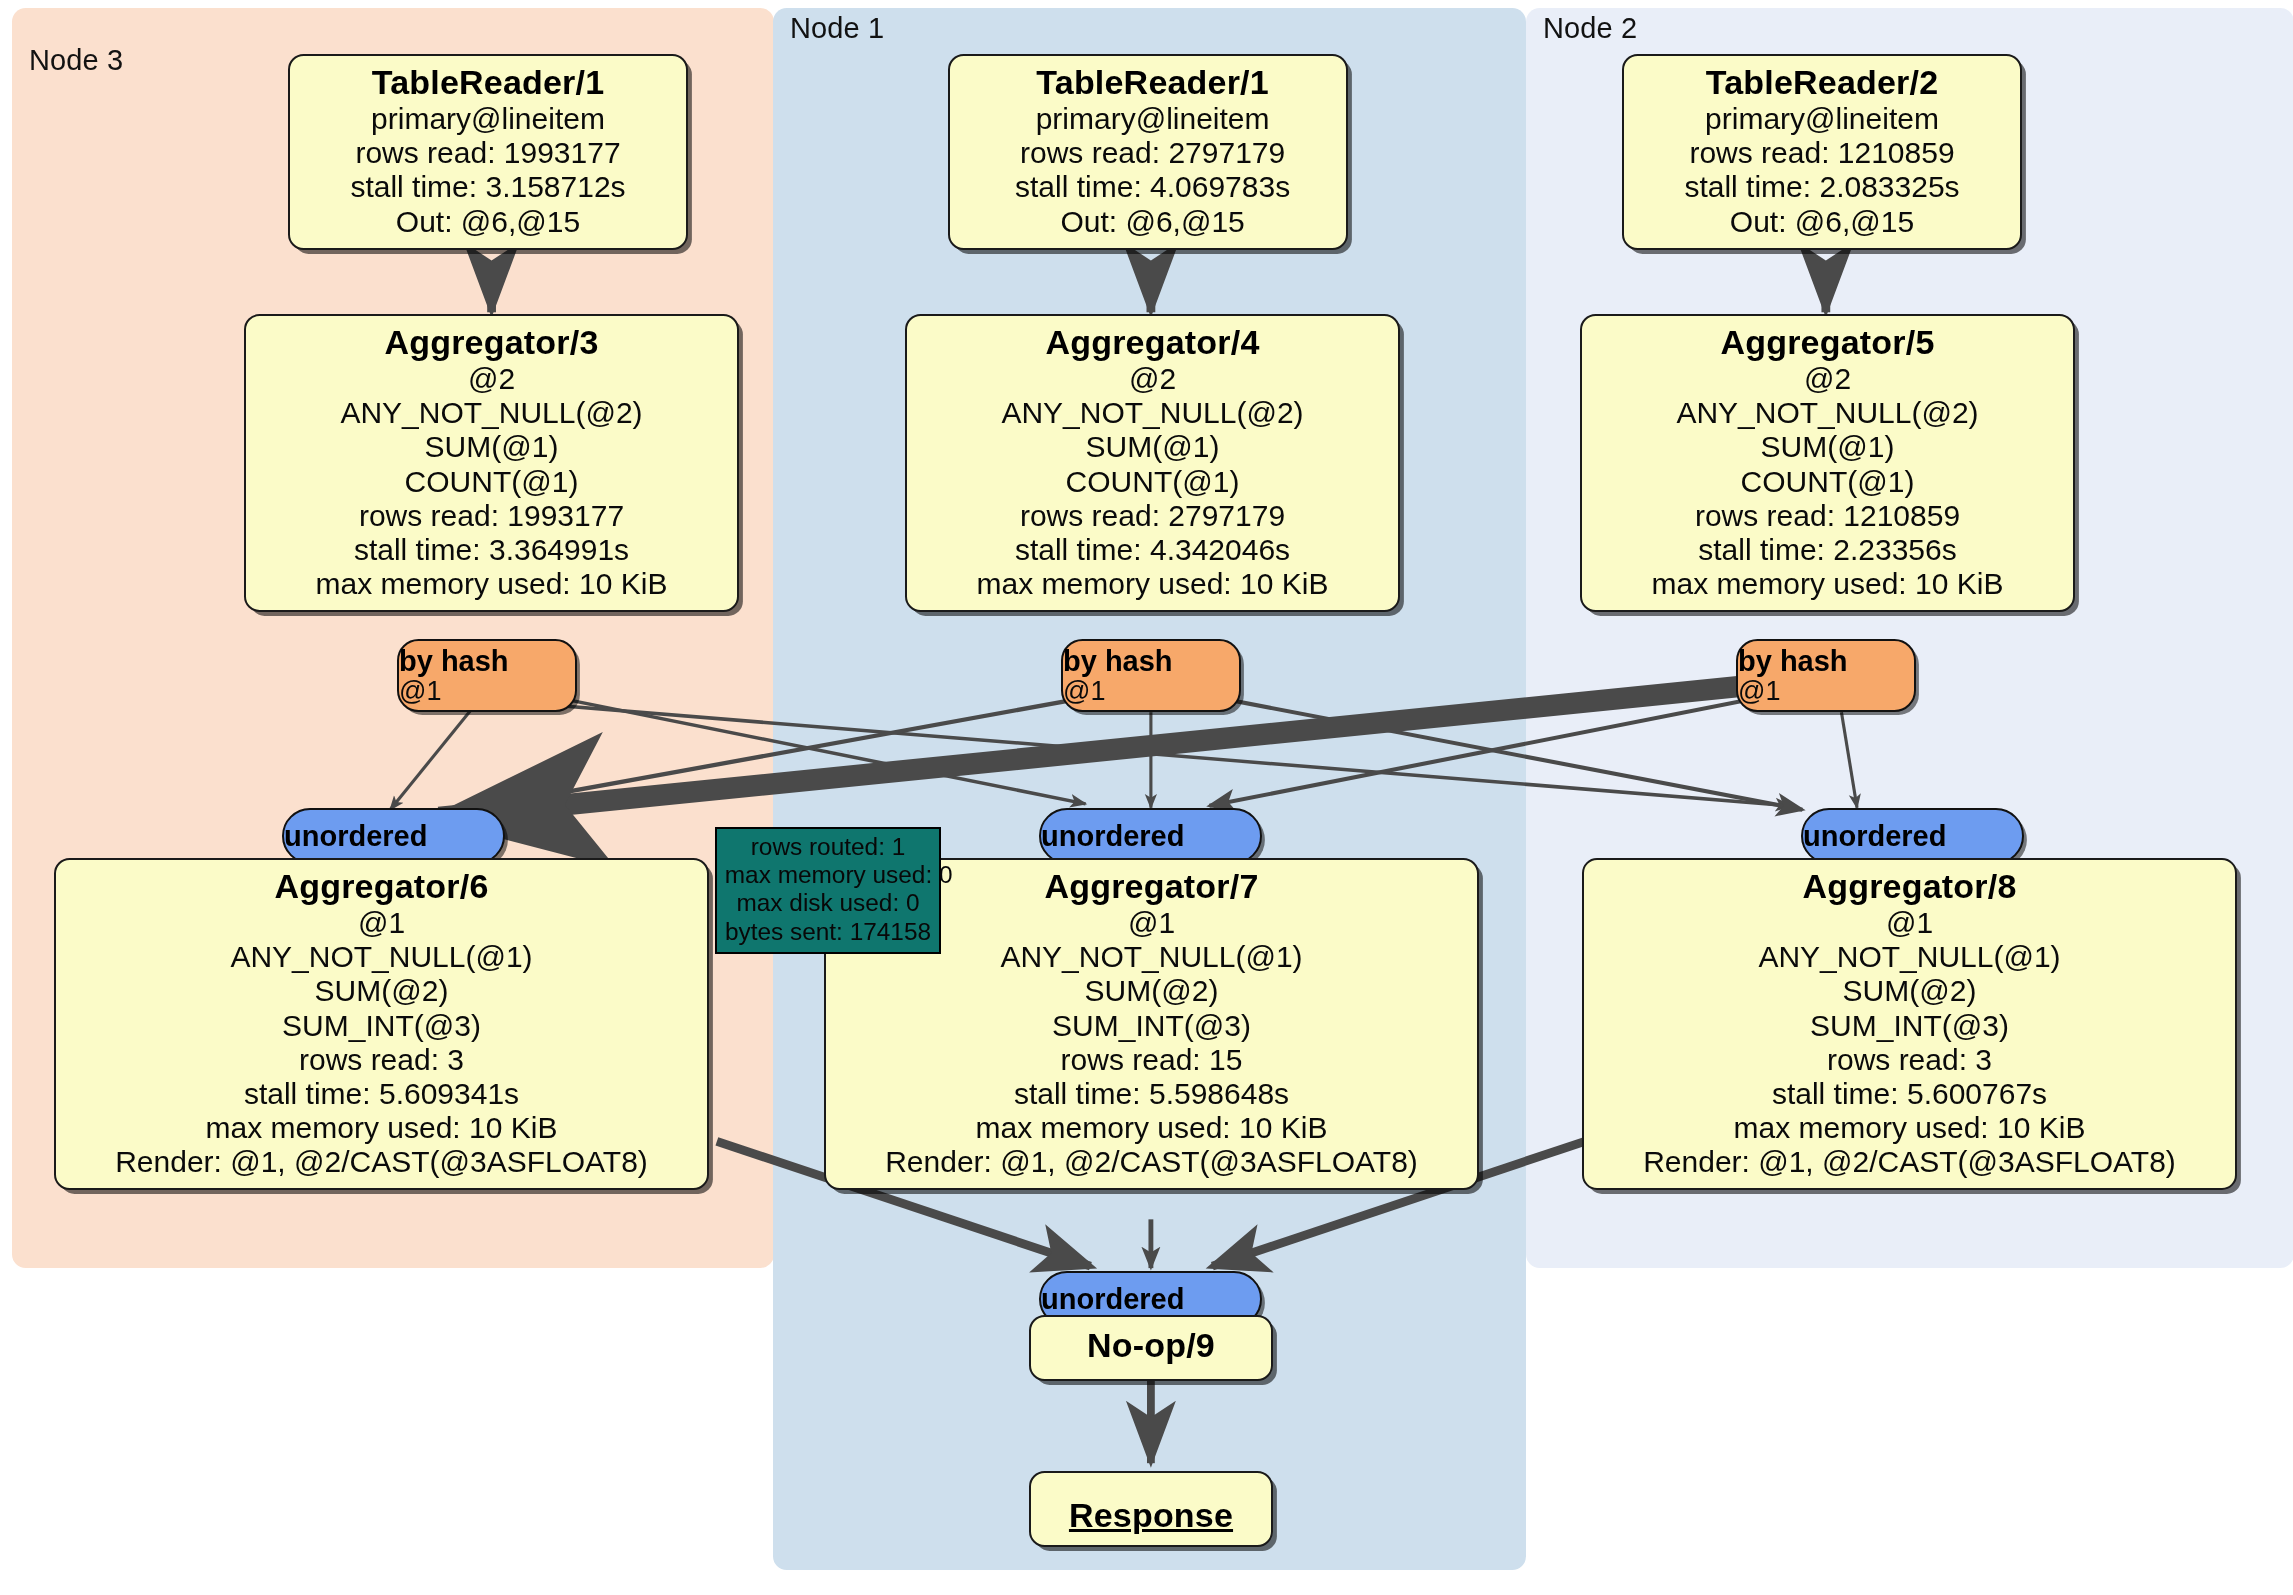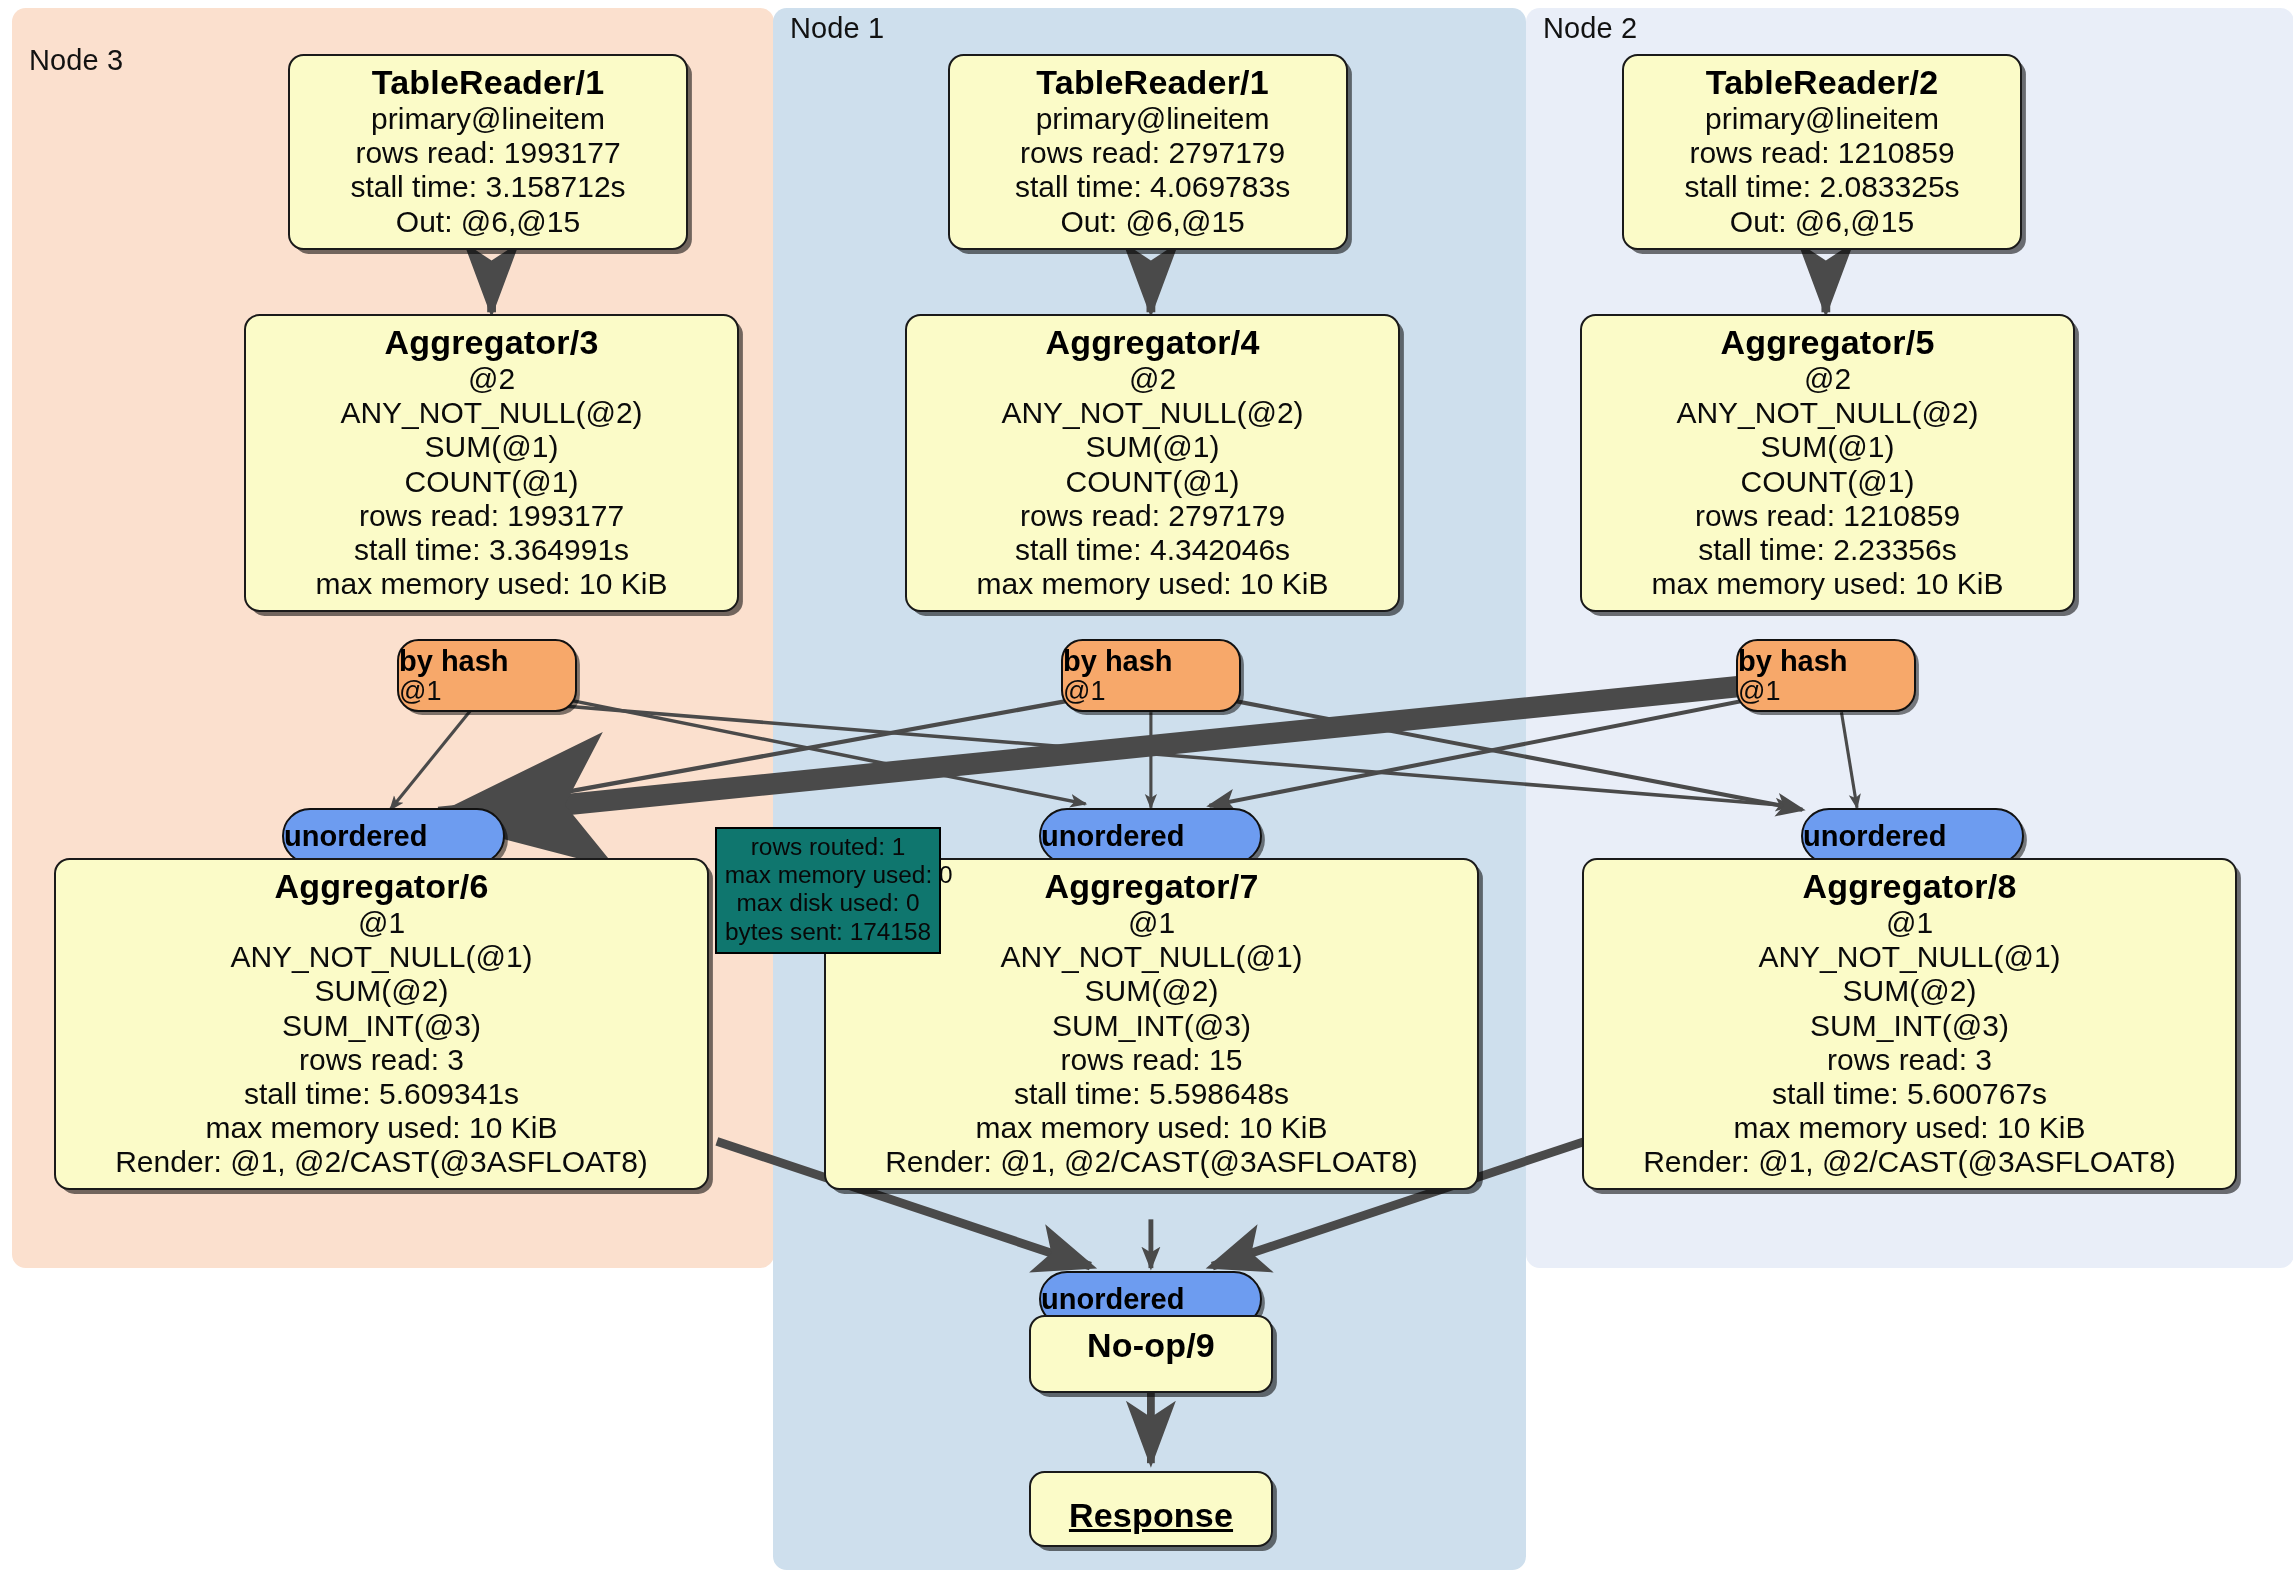--- a/index.html
+++ b/index.html
@@ -205,21 +205,21 @@
     <div class="line">Render: @1, @2/CAST(@3ASFLOAT8)</div>
   </div>
 
   <div class="tipbox" style="left:715px;top:827px;width:226px;">
     <div class="line">rows routed: 1</div>
     <div class="line">max memory used: 0</div>
     <div class="line">max disk used: 0</div>
     <div class="line">bytes sent: 174158</div>
   </div>
 
-  <div class="opbox" style="left:1029px;top:1315px;width:244px;padding-top:7.8px;padding-bottom:26px;">
+  <div class="opbox" style="left:1029px;top:1315px;width:244px;padding-top:7.8px;padding-bottom:14px;">
     <div class="title">No-op/9</div>
   </div>
 
   <div class="opbox" style="left:1029px;top:1471px;width:244px;padding-top:22px;padding-bottom:9.8px;text-decoration:underline;">
     <div class="title">Response</div>
   </div>
 
 </div>
 
 

